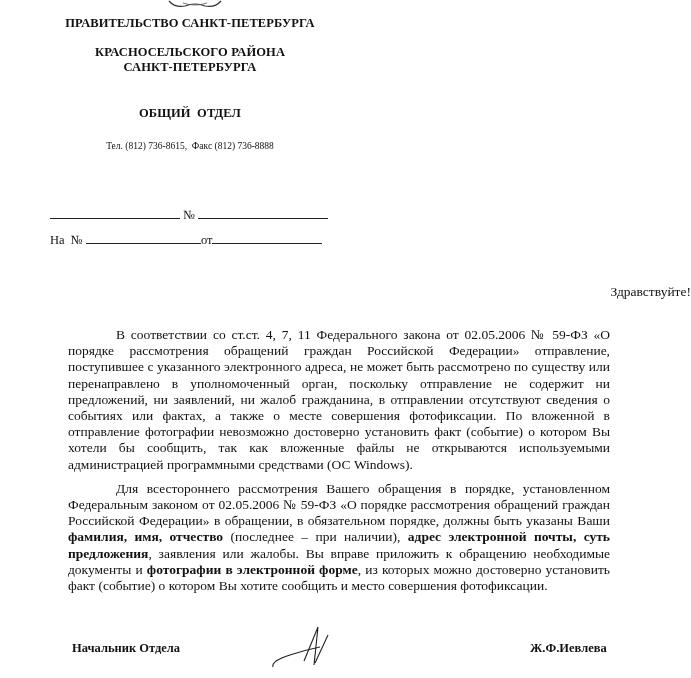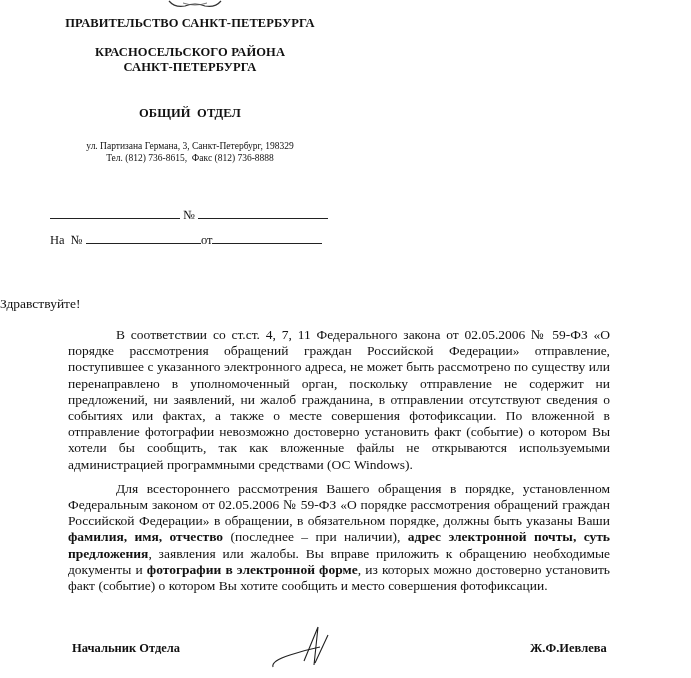--- a/index.html
+++ b/index.html
@@ -8,21 +8,21 @@
   .abs { position: absolute; }
   .emblem { left: 165px; top: 0px; width: 60px; height: 8px; }
   .hdr { left: 40px; width: 300px; text-align: center; font-weight: bold; font-size: 12.5px; letter-spacing: 0.1px; }
   .hdr1 { top: 16px; }
   .hdr2 { top: 45px; line-height: 15px; }
   .hdr3 { top: 106px; }
   .addr { left: 40px; width: 300px; text-align: center; font-size: 9.5px; line-height: 12px; top: 140px; }
   .refline { left: 50px; top: 206px; font-size: 12.5px; }
   .refline2 { left: 50px; top: 231px; font-size: 12.5px; }
   .blank { display: inline-block; border-bottom: 1px solid #222; height: 12px; vertical-align: baseline; }
-  .greet { left: 0; width: 691px; text-align: left; top: 296px; font-size: 13.5px; }
+  .greet { left: 0; width: 691px; text-align: right; top: 284px; font-size: 13.5px; }
   .body { left: 60px; width: 558px; top: 319px; font-size: 13.5px; line-height: 16.2px; text-align: justify; }
   .body p { margin: 8px; text-indent: 48px; }
   .body b { font-weight: bold; }
   .sig-title { left: 72px; top: 641px; font-size: 12.5px; font-weight: bold; }
   .sig-name { left: 530px; top: 641px; font-size: 12.5px; font-weight: bold; }
   .signature { left: 270px; top: 625px; width: 70px; height: 45px; }
 </style>
 </head>
 <body>
 
@@ -32,21 +32,20 @@
 </svg>
 
 <div class="abs hdr hdr1">ПРАВИТЕЛЬСТВО САНКТ-ПЕТЕРБУРГА</div>
 <div class="abs hdr hdr2">
   <div>КРАСНОСЕЛЬСКОГО РАЙОНА</div>
   <div>САНКТ-ПЕТЕРБУРГА</div>
 </div>
 <div class="abs hdr hdr3" style="white-space:pre;">ОБЩИЙ  ОТДЕЛ</div>
 
 <div class="abs addr">
-  <div>ул. Партизана Германа, 3, Санкт-Петербург, 198329</div>
   <div style="white-space:pre;text-align:center;">Тел. (812) 736-8615,  Факс (812) 736-8888</div>
 </div>
 
 <div class="abs refline">
   <span class="blank" style="width:130px"></span>
   <span>№</span>
   <span class="blank" style="width:130px"></span>
 </div>
 <div class="abs refline2">
   <span style="white-space:pre;">На  №</span>

